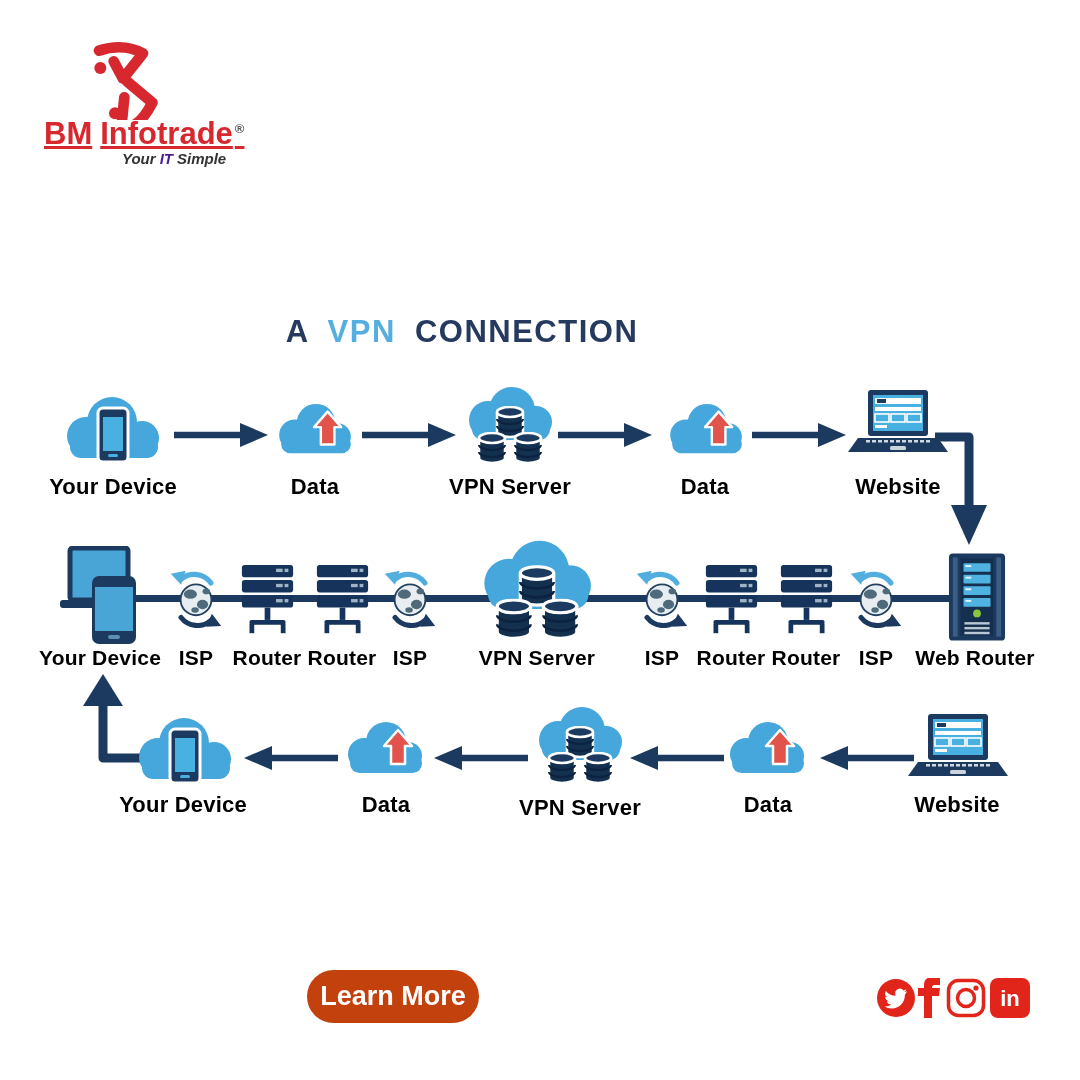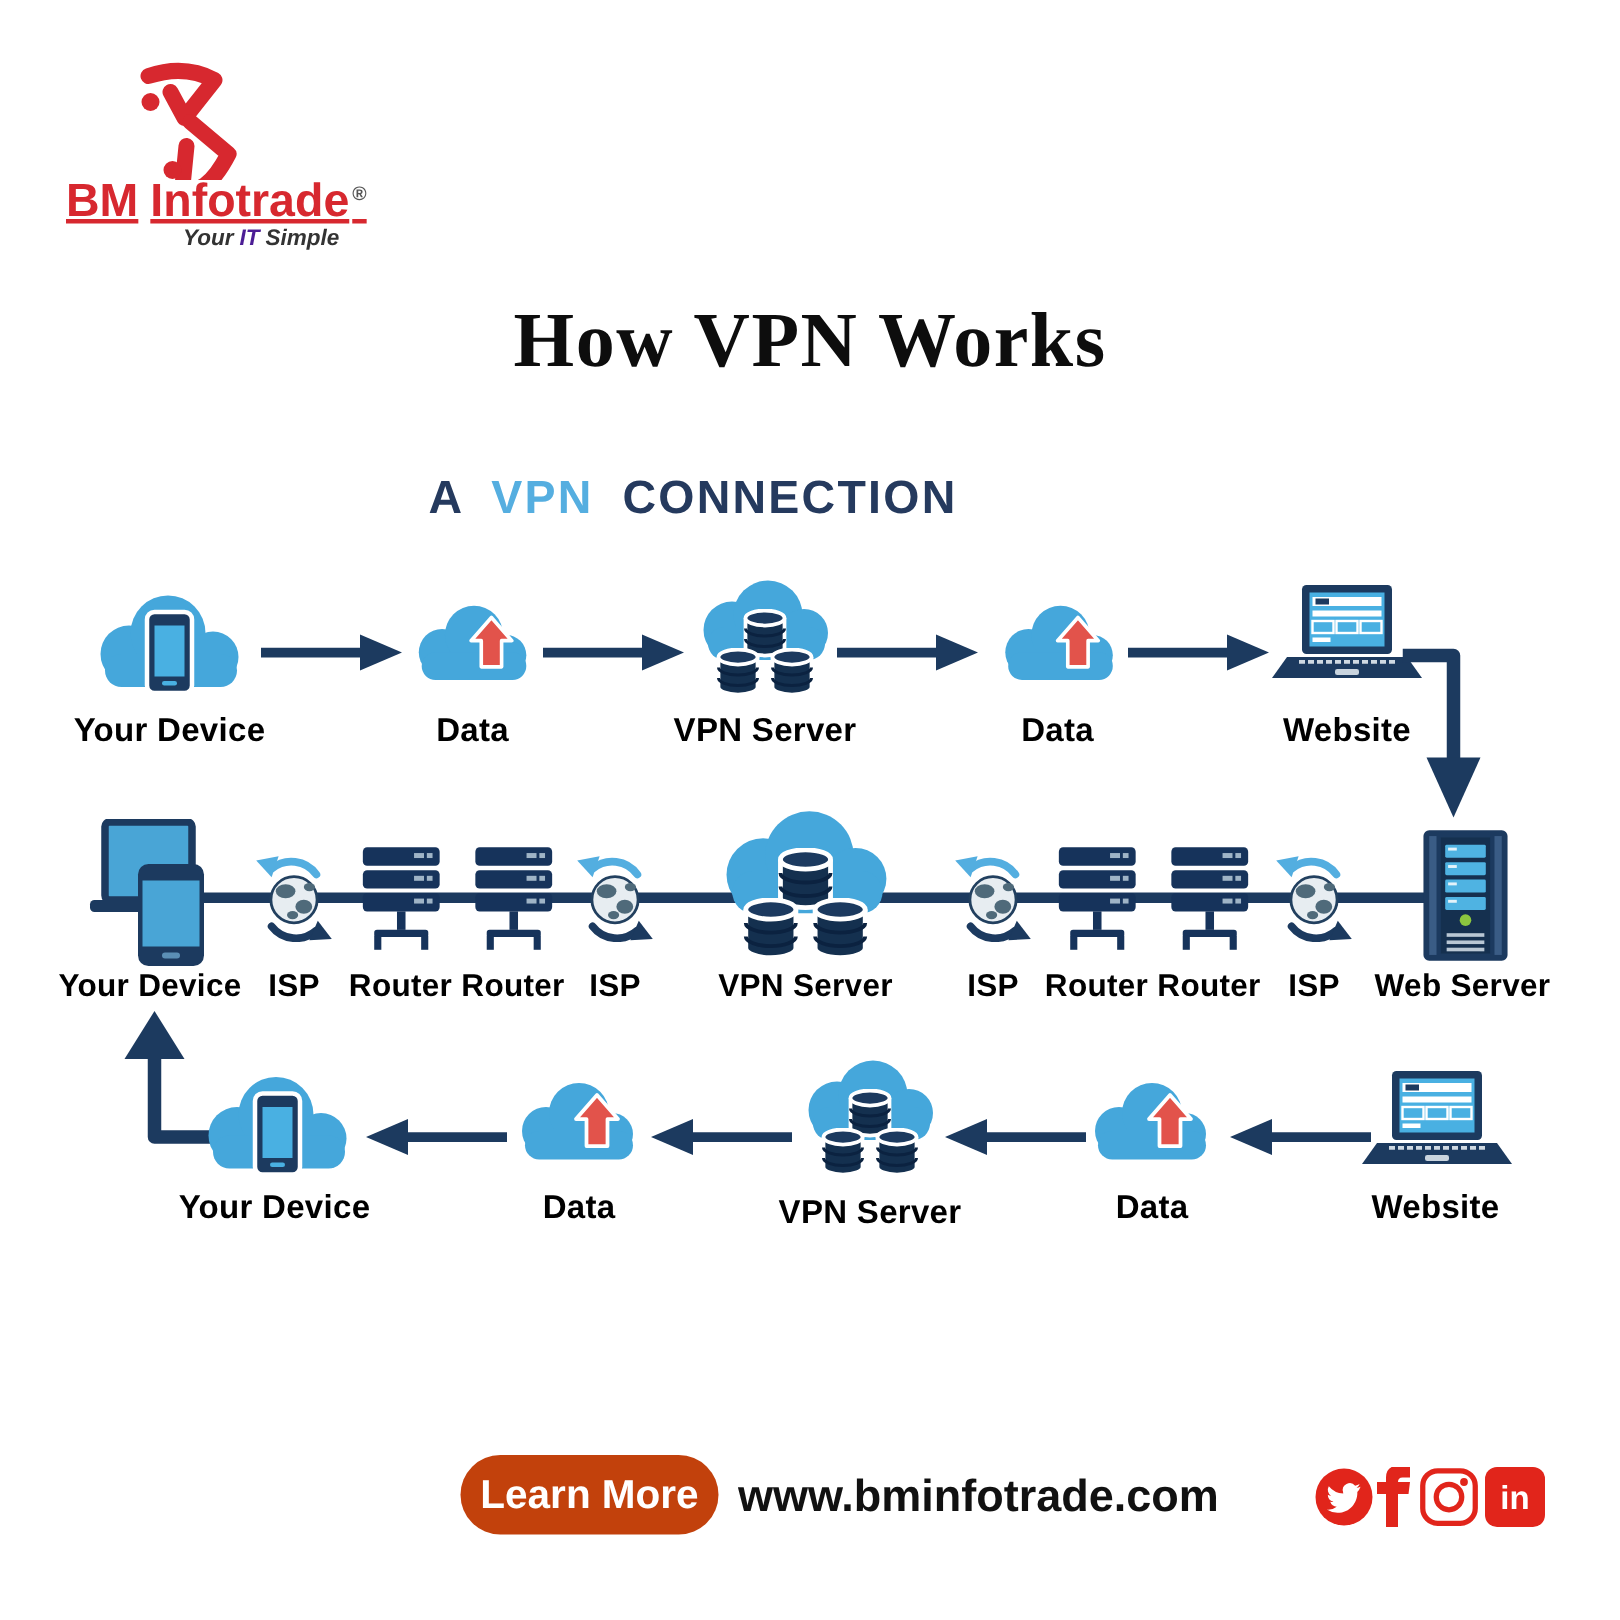--- a/index.html
+++ b/index.html
@@ -195,21 +195,20 @@
     <circle cx="13" cy="21" r="4.5" fill="#d7282f"></circle>
     <circle cx="24" cy="55" r="4.5" fill="#d7282f"></circle>
   </svg>
   <div id="brand-text">
     <span class="bm">BM</span><span>Infotrade</span><sup>®</sup>
   </div>
   <div id="brand-tagline">
     <span>Your</span><span class="it">IT</span><span>Simple</span>
   </div>
 
-  <h1 id="page-title" style="margin:0;">How VPN Works</h1>
   <div id="subtitle">
     <span class="navy">A</span>
     <span class="lblue">VPN</span>
     <span class="navy">CONNECTION</span>
   </div>
 
   <svg class="abs" style="left:60px;top:392px" width="108" height="76">
       <use href="#sym-cloud-device" xlink:href="#sym-cloud-device"></use>
     </svg>
   <svg class="abs" style="left:174px;top:421px" width="96" height="28">
@@ -286,21 +285,21 @@
   <div class="lbl lbl-r2" style="left:100px;top:646px">Your Device</div>
   <div class="lbl lbl-r2" style="left:196px;top:646px">ISP</div>
   <div class="lbl lbl-r2" style="left:267px;top:646px">Router</div>
   <div class="lbl lbl-r2" style="left:342px;top:646px">Router</div>
   <div class="lbl lbl-r2" style="left:410px;top:646px">ISP</div>
   <div class="lbl lbl-r2" style="left:537px;top:646px">VPN Server</div>
   <div class="lbl lbl-r2" style="left:662px;top:646px">ISP</div>
   <div class="lbl lbl-r2" style="left:731px;top:646px">Router</div>
   <div class="lbl lbl-r2" style="left:806px;top:646px">Router</div>
   <div class="lbl lbl-r2" style="left:876px;top:646px">ISP</div>
-  <div class="lbl lbl-r2" style="left:975px;top:646px">Web Server</div>
+  <div class="lbl lbl-r2" style="left:975px;top:646px">Web Router</div>
 
   <svg class="abs" style="left:75px;top:672px" width="160" height="100" viewBox="0 0 160 100">
     <path d="M152 86 H28 V32" fill="none" stroke="#1c3a5f" stroke-width="9" stroke-linejoin="round"></path>
     <polygon points="8,34 48,34 28,2" fill="#1c3a5f"></polygon>
   </svg>
   <svg class="abs" style="left:132px;top:712px" width="108" height="78">
       <use href="#sym-cloud-device" xlink:href="#sym-cloud-device"></use>
     </svg>
   <svg class="abs" style="left:242px;top:744px" width="96" height="28">
       <use href="#sym-arrow-l" xlink:href="#sym-arrow-l"></use>
@@ -327,21 +326,20 @@
       <use href="#sym-laptop" xlink:href="#sym-laptop"></use>
     </svg>
 
   <div class="lbl" style="left:183px;top:792px">Your Device</div>
   <div class="lbl" style="left:386px;top:792px">Data</div>
   <div class="lbl" style="left:580px;top:795px">VPN Server</div>
   <div class="lbl" style="left:768px;top:792px">Data</div>
   <div class="lbl" style="left:957px;top:792px">Website</div>
 
   <button id="cta-button">Learn More</button>
-  <div id="footer-url">www.bminfotrade.com</div>
 
   <svg class="social" style="left:876px" viewBox="0 0 40 40">
     <circle cx="20" cy="20" r="19" fill="#e1251b"></circle>
     <path transform="translate(8.5,11) scale(0.98)" fill="#fff" d="M23 2.2c-.85.38-1.77.64-2.73.75a4.76 4.76 0 0 0 2.09-2.63c-.92.55-1.94.94-3.02 1.16A4.75 4.75 0 0 0 11.1 5.8c0 .37.04.73.12 1.08A13.47 13.47 0 0 1 1.4 1.92a4.75 4.75 0 0 0 1.47 6.34c-.78-.02-1.51-.24-2.15-.6v.06a4.76 4.76 0 0 0 3.81 4.66c-.4.1-.82.16-1.25.16-.31 0-.6-.03-.9-.08a4.76 4.76 0 0 0 4.44 3.3A9.54 9.54 0 0 1 0 17.74 13.45 13.45 0 0 0 7.29 19.9c8.74 0 13.52-7.24 13.52-13.52l-.02-.61A9.65 9.65 0 0 0 23 2.2z"></path>
   </svg>
   <svg class="social" style="left:916px;width:26px" viewBox="0 0 26 40">
     <path fill="#e1251b" d="M8 40 V18 H2 V10 H8 V7 Q8 -1 17 -1 H24 V7 H19 Q16 7 16 10 V10 H24 L23 18 H16 V40 Z"></path>
   </svg>
   <svg class="social" style="left:946px" viewBox="0 0 40 40">
     <rect x="2.5" y="2.5" width="35" height="35" rx="10" fill="none" stroke="#e1251b" stroke-width="3.5"></rect>

